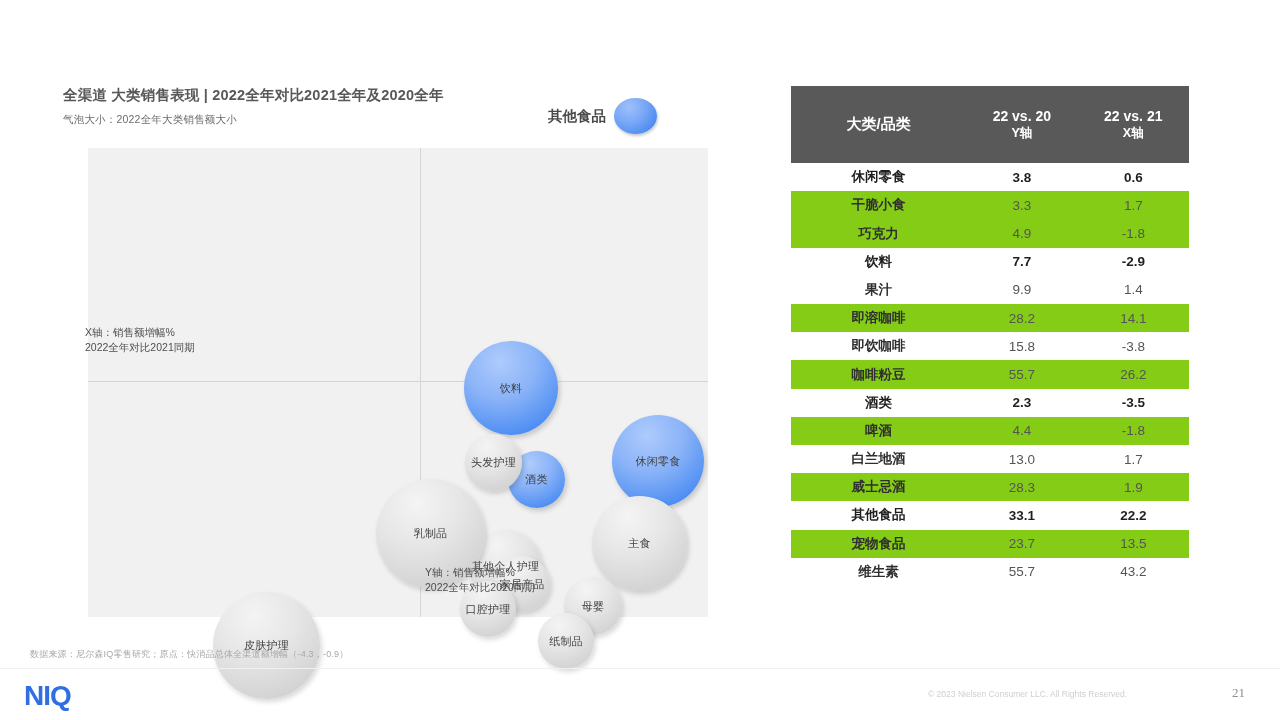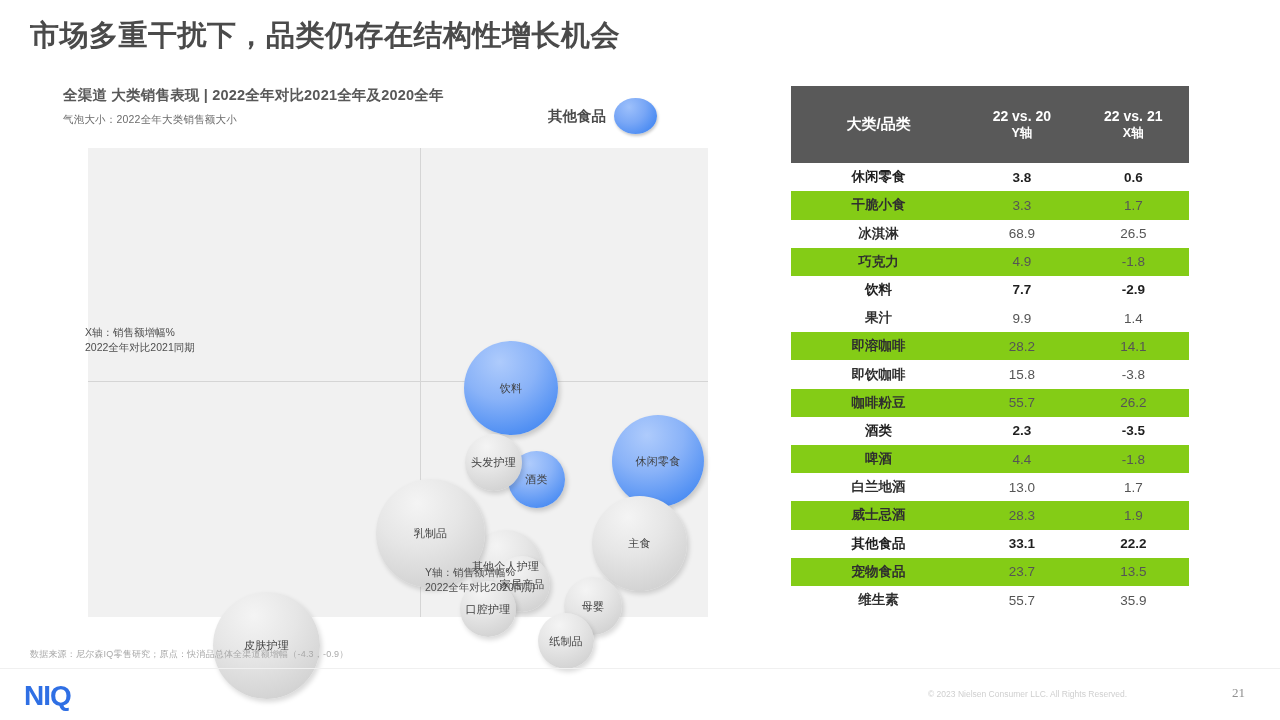--- a/index.html
+++ b/index.html
@@ -116,21 +116,20 @@
   .page-num {
     position: absolute; left: 1232px; top: 685px;
     font-size: 13px; color: #8f8f8f; font-family: "Liberation Serif", serif;
   }
 </style>
 </head>
 <body>
 
 <div class="slide">
 
-  <div class="title">市场多重干扰下，品类仍存在结构性增长机会</div>
 
   <div class="chart-block">
     <div class="chart-subtitle">全渠道 大类销售表现 | 2022全年对比2021全年及2020全年</div>
     <div class="bubble-note">气泡大小：2022全年大类销售额大小</div>
   </div>
 
   <div class="legend-wrap">
     <span class="legend-label">其他食品</span>
     <span class="legend-bubble"></span>
   </div>
@@ -212,25 +211,20 @@
           <tr class="plain bold">
             <td class="name">休闲零食</td>
             <td class="num">3.8</td>
             <td class="num">0.6</td>
           </tr>
           <tr class="alt">
             <td class="name">干脆小食</td>
             <td class="num">3.3</td>
             <td class="num">1.7</td>
           </tr>
-          <tr class="plain">
-            <td class="name">冰淇淋</td>
-            <td class="num">68.9</td>
-            <td class="num">26.5</td>
-          </tr>
           <tr class="alt">
             <td class="name">巧克力</td>
             <td class="num">4.9</td>
             <td class="num">-1.8</td>
           </tr>
           <tr class="plain bold">
             <td class="name">饮料</td>
             <td class="num">7.7</td>
             <td class="num">-2.9</td>
           </tr>
@@ -280,21 +274,21 @@
             <td class="num">22.2</td>
           </tr>
           <tr class="alt">
             <td class="name">宠物食品</td>
             <td class="num">23.7</td>
             <td class="num">13.5</td>
           </tr>
           <tr class="plain">
             <td class="name">维生素</td>
             <td class="num">55.7</td>
-            <td class="num">35.9</td>
+            <td class="num">43.2</td>
           </tr>
         </tbody>
     </table>
   </div>
 
   <div class="footer-rule"></div>
   <div class="niq-logo">NIQ</div>
   <div class="copyright">© 2023 Nielsen Consumer LLC. All Rights Reserved.</div>
   <div class="page-num">21</div>
 

